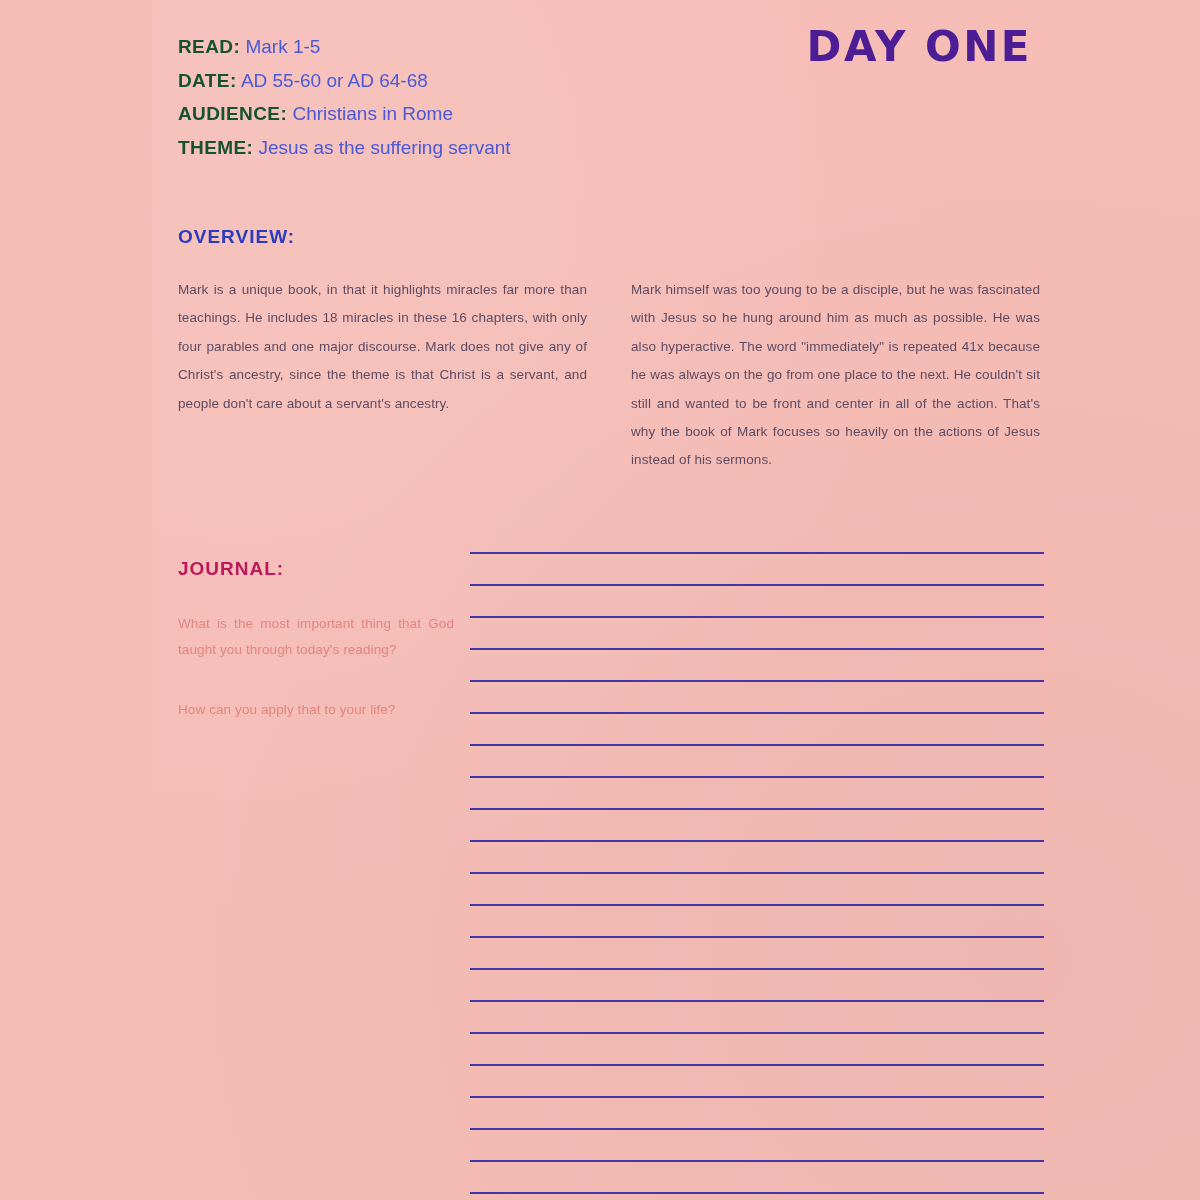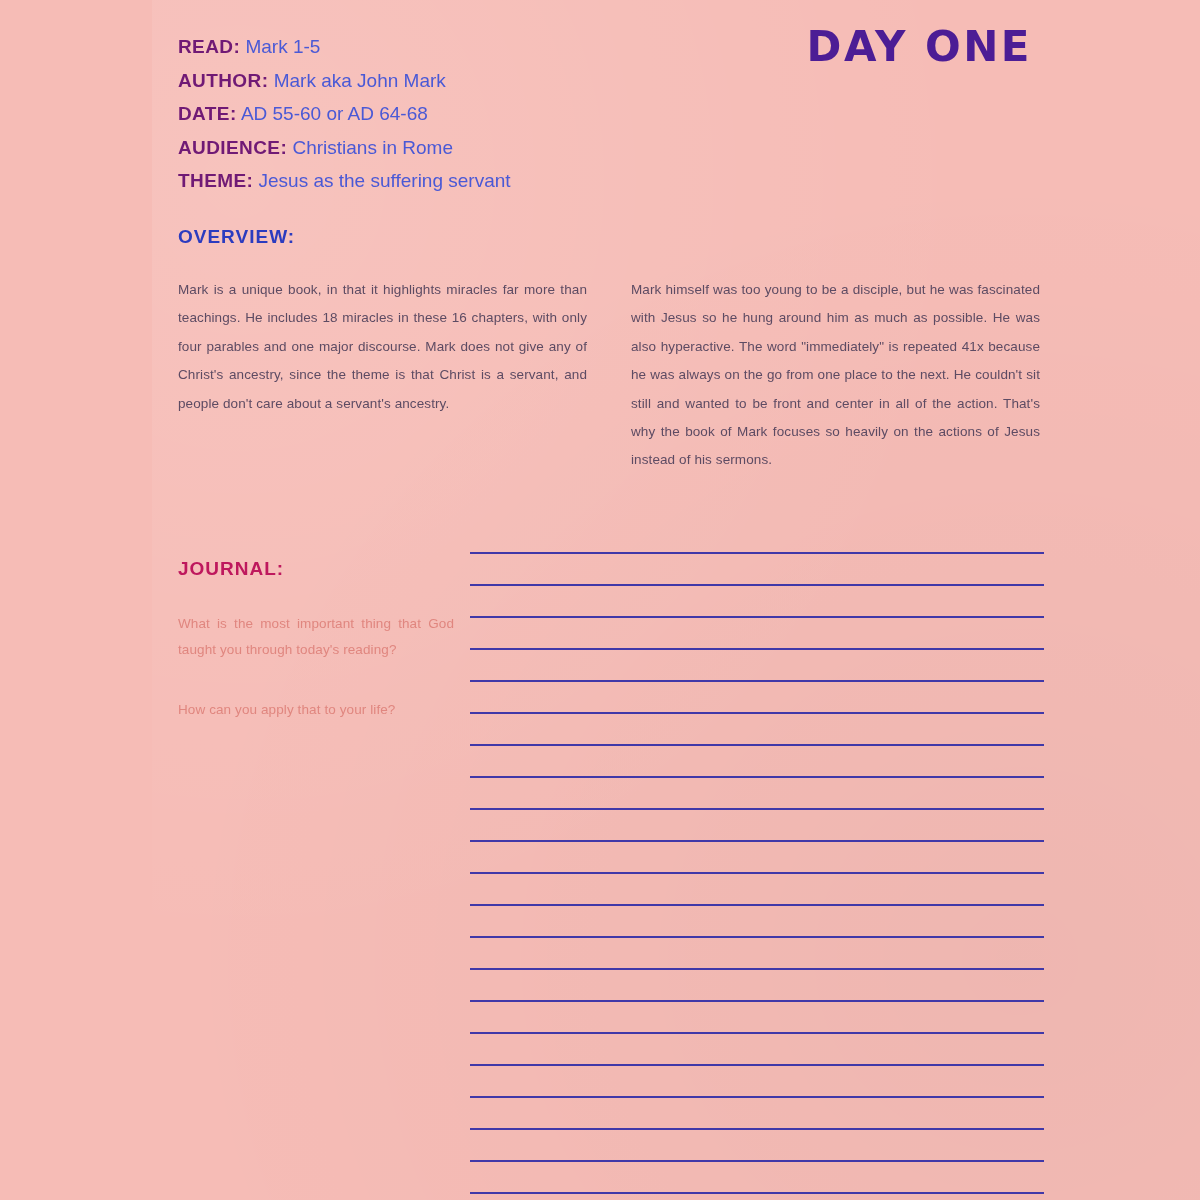--- a/index.html
+++ b/index.html
@@ -61,21 +61,21 @@
   }
   .meta-row {
     font-size: 19px;
     line-height: 33.5px;
     color: #3a4bd0;
     white-space: nowrap;
   }
   .meta-label {
     font-weight: 700;
     letter-spacing: 0.4px;
-    color: #701a75;
+    color: #14532d;
   }
   .meta-value {
     font-weight: 400;
     color: #4a59d6;
   }
 
   
   .overview-heading {
     position: absolute;
     left: 178px;
@@ -147,24 +147,20 @@
   <div class="left-margin-strip"></div>
 
   <div class="day-title">DAY ONE</div>
 
   <div class="meta-block">
     <div class="meta-row">
       <span class="meta-label">READ:</span>
       <span class="meta-value">Mark 1-5</span>
     </div>
     <div class="meta-row">
-      <span class="meta-label">AUTHOR:</span>
-      <span class="meta-value">Mark aka John Mark</span>
-    </div>
-    <div class="meta-row">
       <span class="meta-label">DATE:</span>
       <span class="meta-value">AD 55-60 or AD 64-68</span>
     </div>
     <div class="meta-row">
       <span class="meta-label">AUDIENCE:</span>
       <span class="meta-value">Christians in Rome</span>
     </div>
     <div class="meta-row">
       <span class="meta-label">THEME:</span>
       <span class="meta-value">Jesus as the suffering servant</span>

